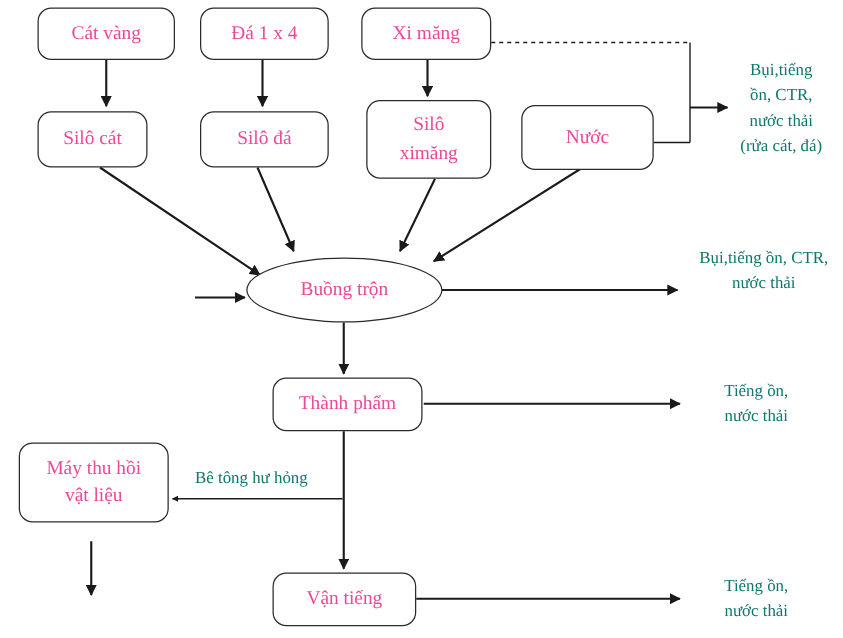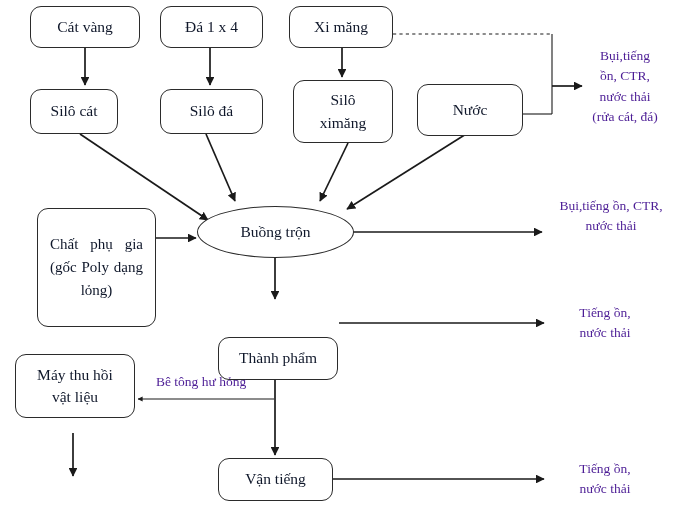--- a/index.html
+++ b/index.html
@@ -26,21 +26,21 @@
   .node {
     position: absolute;
     box-sizing: border-box;
     border: 1.4px solid #2b2b2b;
     border-radius: 11px;
     background: #ffffff;
     display: flex;
     align-items: center;
     justify-content: center;
     text-align: center;
-    color: #0f172a;
+    color: #ec4899;
     font-size: 15.5px;
     line-height: 1.45;
     padding: 2px 4px;
   }
   .node.ellipse {
     border-radius: 50%;
   }
   .node .node-label {
     display: block;
     width: 100%;
@@ -49,21 +49,21 @@
   .node.justified .node-label {
     text-align: justify;
     text-align-last: center;
     padding: 0 8px;
     box-sizing: border-box;
     font-size: 15px;
     line-height: 1.55;
   }
   .free-text {
     position: absolute;
-    color: #4c1d95;
+    color: #0f766e;
     font-size: 13.5px;
     line-height: 1.5;
     text-align: center;
     white-space: pre-line;
   }
   .free-text.edge-label {
     font-size: 13.5px;
     text-align: left;
     white-space: nowrap;
   }
@@ -148,29 +148,26 @@
 
   <div class="node" style="left:293px; top:80px; width:100px; height:63px;">
     <span class="node-label">Silô
 ximăng</span>
   </div>
 
   <div class="node" style="left:417px; top:84px; width:106px; height:52px;">
     <span class="node-label">Nước</span>
   </div>
 
-  <div class="node justified" style="left:37px; top:208px; width:119px; height:119px;">
-    <span class="node-label">Chất phụ gia (gốc Poly dạng lỏng)</span>
-  </div>
 
   <div class="node ellipse" style="left:197px; top:206px; width:157px; height:52px;">
     <span class="node-label">Buồng trộn</span>
   </div>
 
-  <div class="node" style="left:218px; top:302px; width:120px; height:43px;margin-top:35px;">
+  <div class="node" style="left:218px; top:302px; width:120px; height:43px;">
     <span class="node-label">Thành phẩm</span>
   </div>
 
   <div class="node" style="left:15px; top:354px; width:120px; height:64px;">
     <span class="node-label">Máy thu hồi
 vật liệu</span>
   </div>
 
   <div class="node" style="left:218px; top:458px; width:115px; height:43px;">
     <span class="node-label">Vận tiếng</span>

